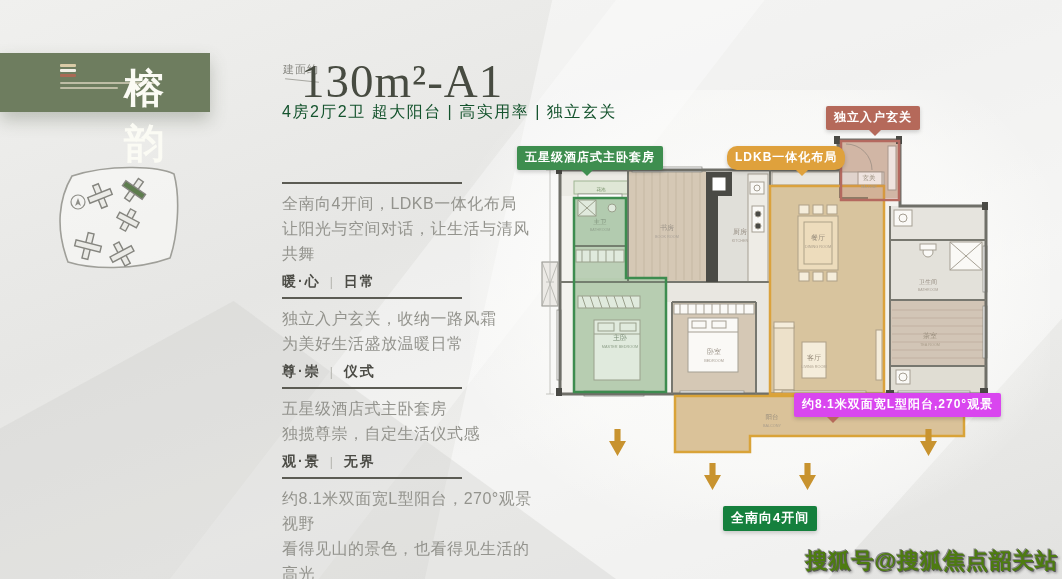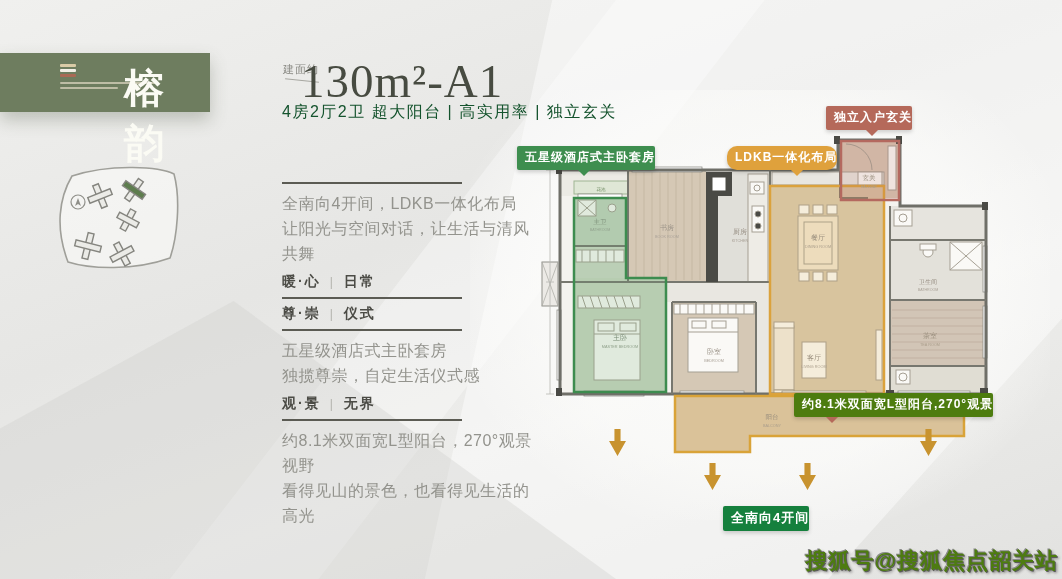--- a/index.html
+++ b/index.html
@@ -49,27 +49,27 @@
 
   
   .sketch{position:absolute;left:42px;top:158px;}
 
   
   .plan{position:absolute;left:540px;top:128px;}
   svg text{font-family:"Liberation Sans","DejaVu Sans",sans-serif;}
 
   
   .badge{position:absolute;color:#fff;font-size:12px;font-weight:bold;letter-spacing:1px;
-    padding:3px 0 4px 8px;border-radius:2px;white-space:nowrap;box-shadow:0 2px 4px rgba(0,0,0,.18);}
+    padding:3px 8px 4px 8px;border-radius:2px;white-space:nowrap;box-shadow:0 2px 4px rgba(0,0,0,.18);}
   .badge::after{content:"";position:absolute;bottom:-6px;border-left:6px solid transparent;
     border-right:6px solid transparent;border-top:6px solid;}
   .badge.green{background:#3e8e4f;}.badge.green::after{left:44%;border-top-color:#3e8e4f;}
   .badge.orange{background:#dfa13c;border-radius:10px;}.badge.orange::after{left:58%;border-top-color:#dfa13c;}
   .badge.clay{background:#b5695a;}.badge.clay::after{left:46%;border-top-color:#b5695a;}
-  .badge.clay2{background:#4d7c0f;}.badge.clay2::after{left:16%;border-top-color:#b5695a;}
+  .badge.clay2{background:#d946ef;}.badge.clay2::after{left:16%;border-top-color:#b5695a;}
   .badge.gold{background:#15803d;font-size:13px;}.badge.gold::after{display:none;}
   .b-master{left:517px;top:146px;}
   .b-ldkb{left:727px;top:146px;}
   .b-entry{left:826px;top:106px;}
   .b-balcony{left:794px;top:393px;}
   .b-south{left:723px;top:506px;}
 
   
   .arrow{position:absolute;width:17px;height:27px;background:#c8932f;
     clip-path:polygon(32% 0,68% 0,68% 44%,100% 44%,50% 100%,0 44%,32% 44%);}
@@ -114,20 +114,24 @@
     <div class="sec-body">
       <div>全南向4开间，LDKB一体化布局</div>
       <div>让阳光与空间对话，让生活与清风共舞</div>
     </div>
   </div>
   <div class="section">
     <div class="sec-head">
       <span>暖·心</span><span class="sec-sep">|</span><span>日常</span>
     </div>
     <div class="sec-rule"></div>
+    <div class="sec-body">
+      <div>独立入户玄关，收纳一路风霜</div>
+      <div>为美好生活盛放温暖日常</div>
+    </div>
   </div>
   <div class="section">
     <div class="sec-head">
       <span>尊·崇</span><span class="sec-sep">|</span><span>仪式</span>
     </div>
     <div class="sec-rule"></div>
     <div class="sec-body">
       <div>五星级酒店式主卧套房</div>
       <div>独揽尊崇，自定生活仪式感</div>
     </div>

